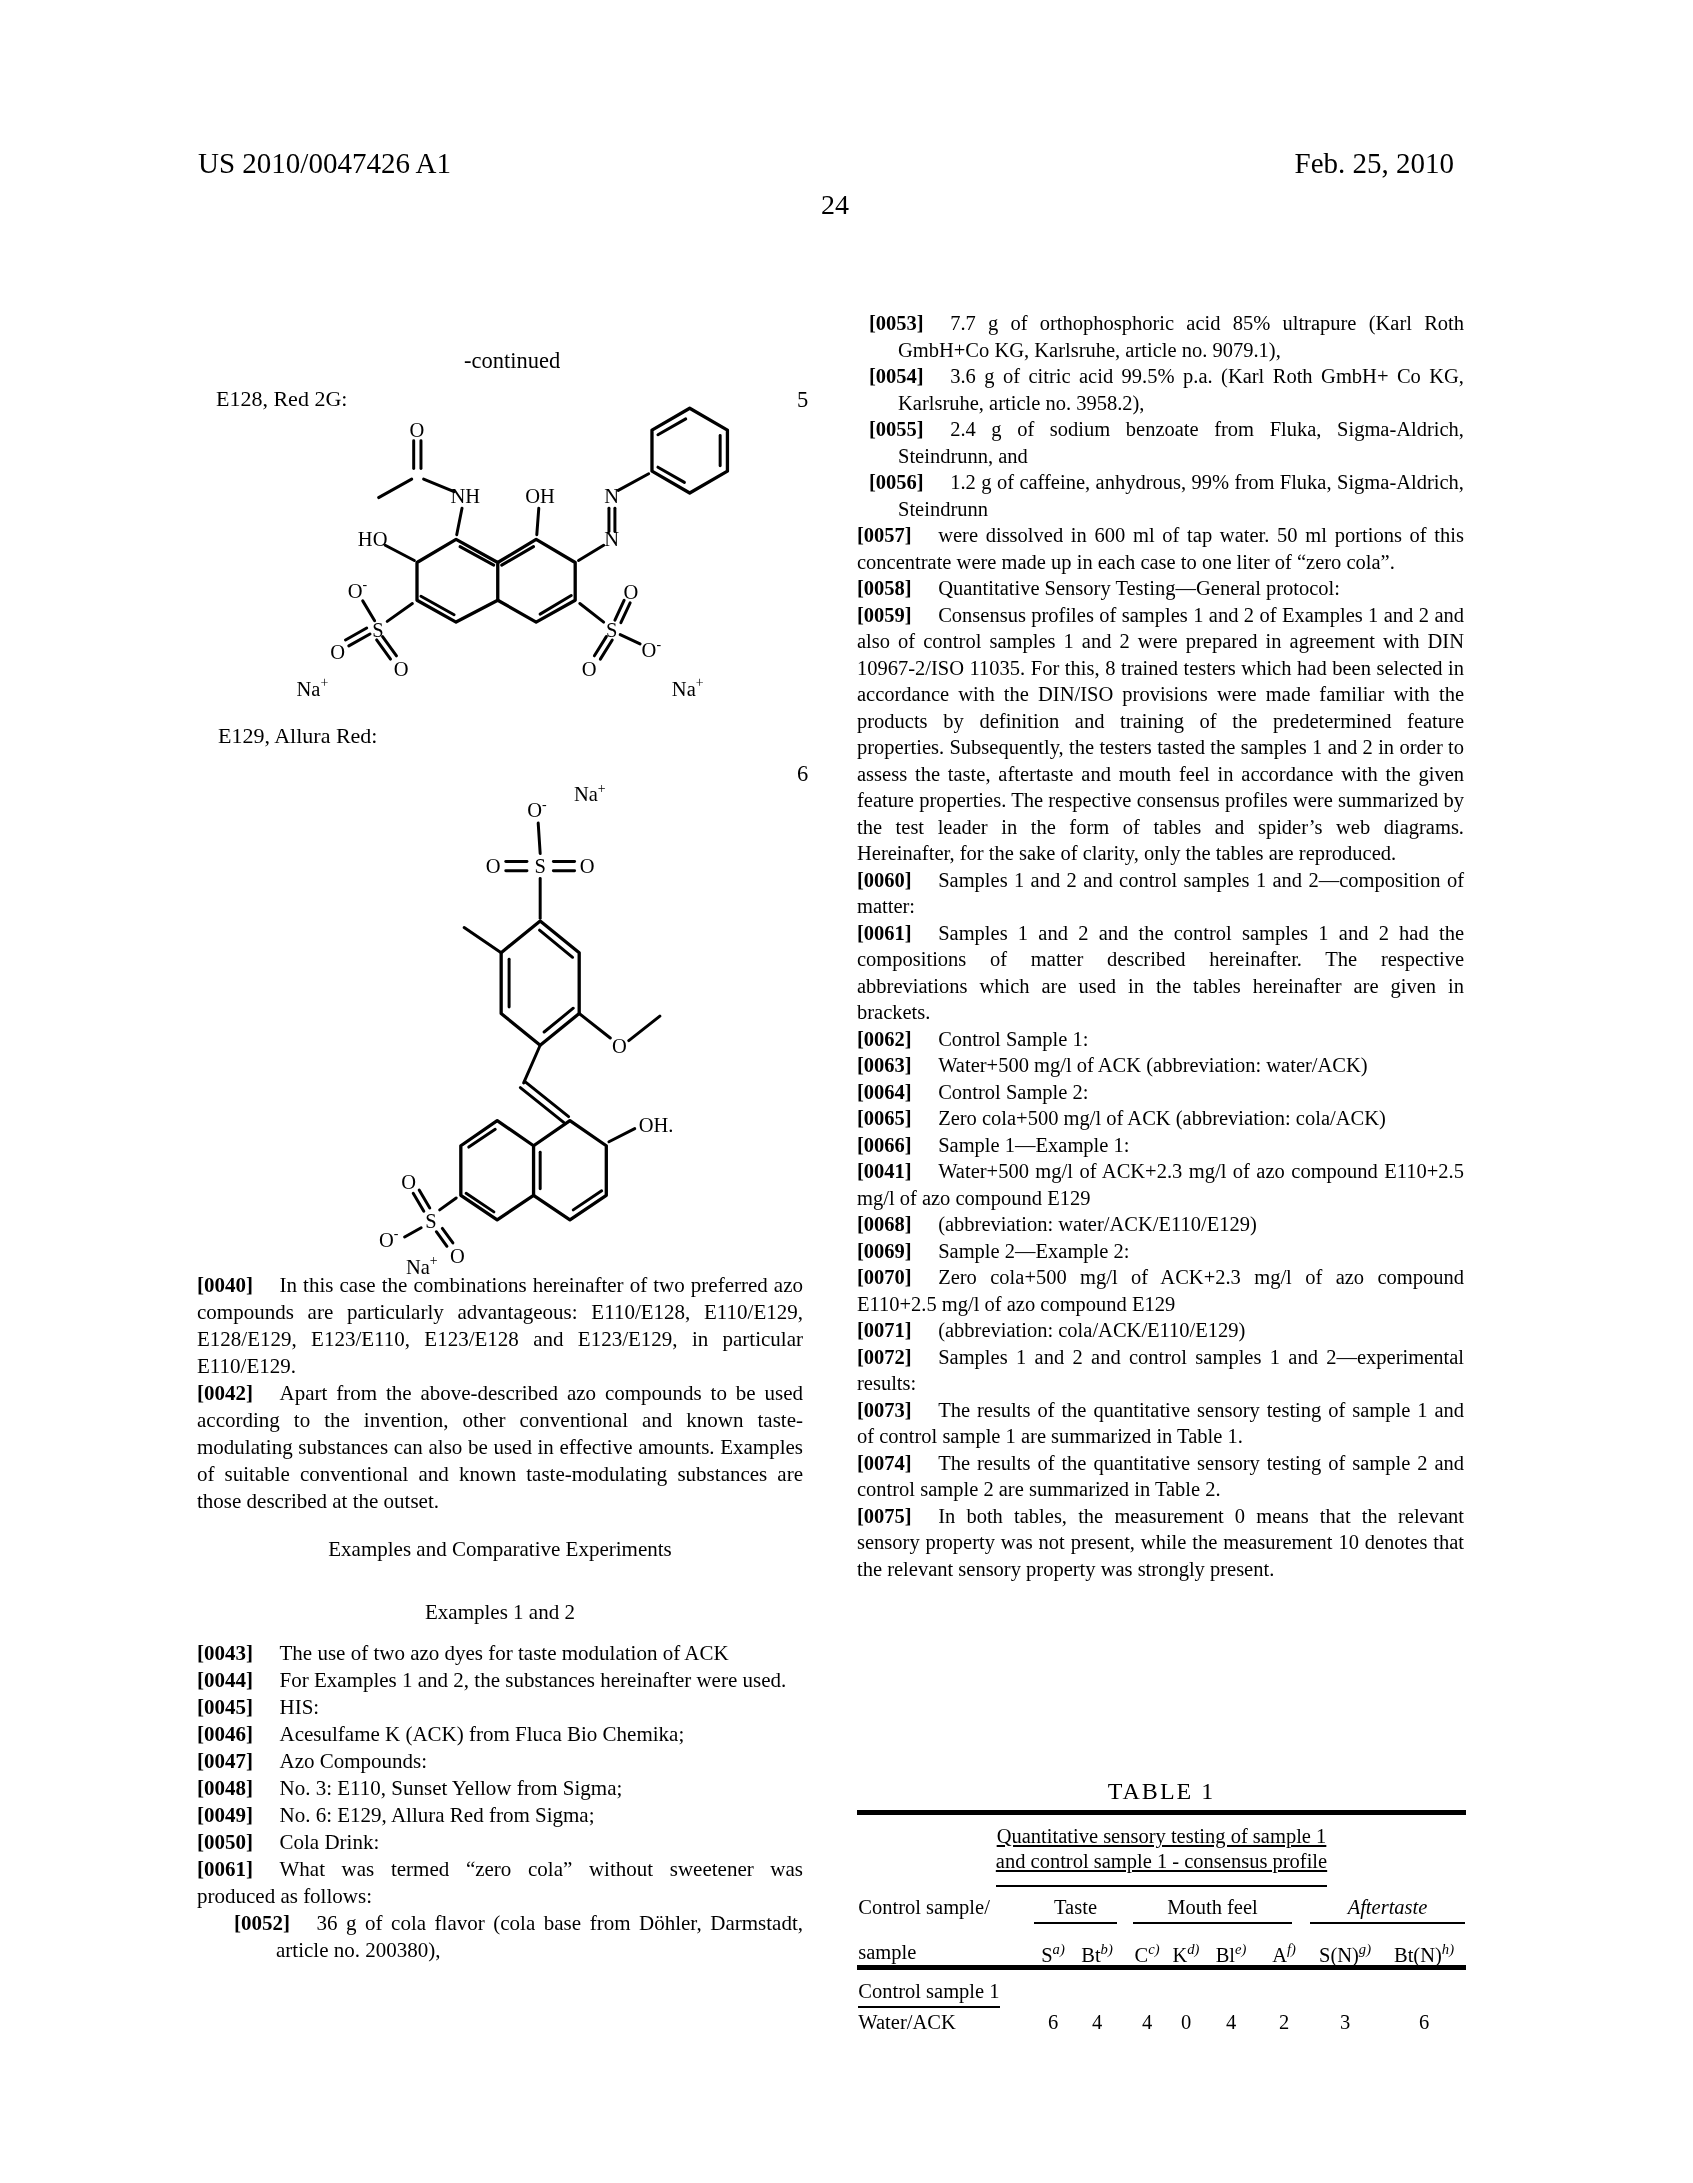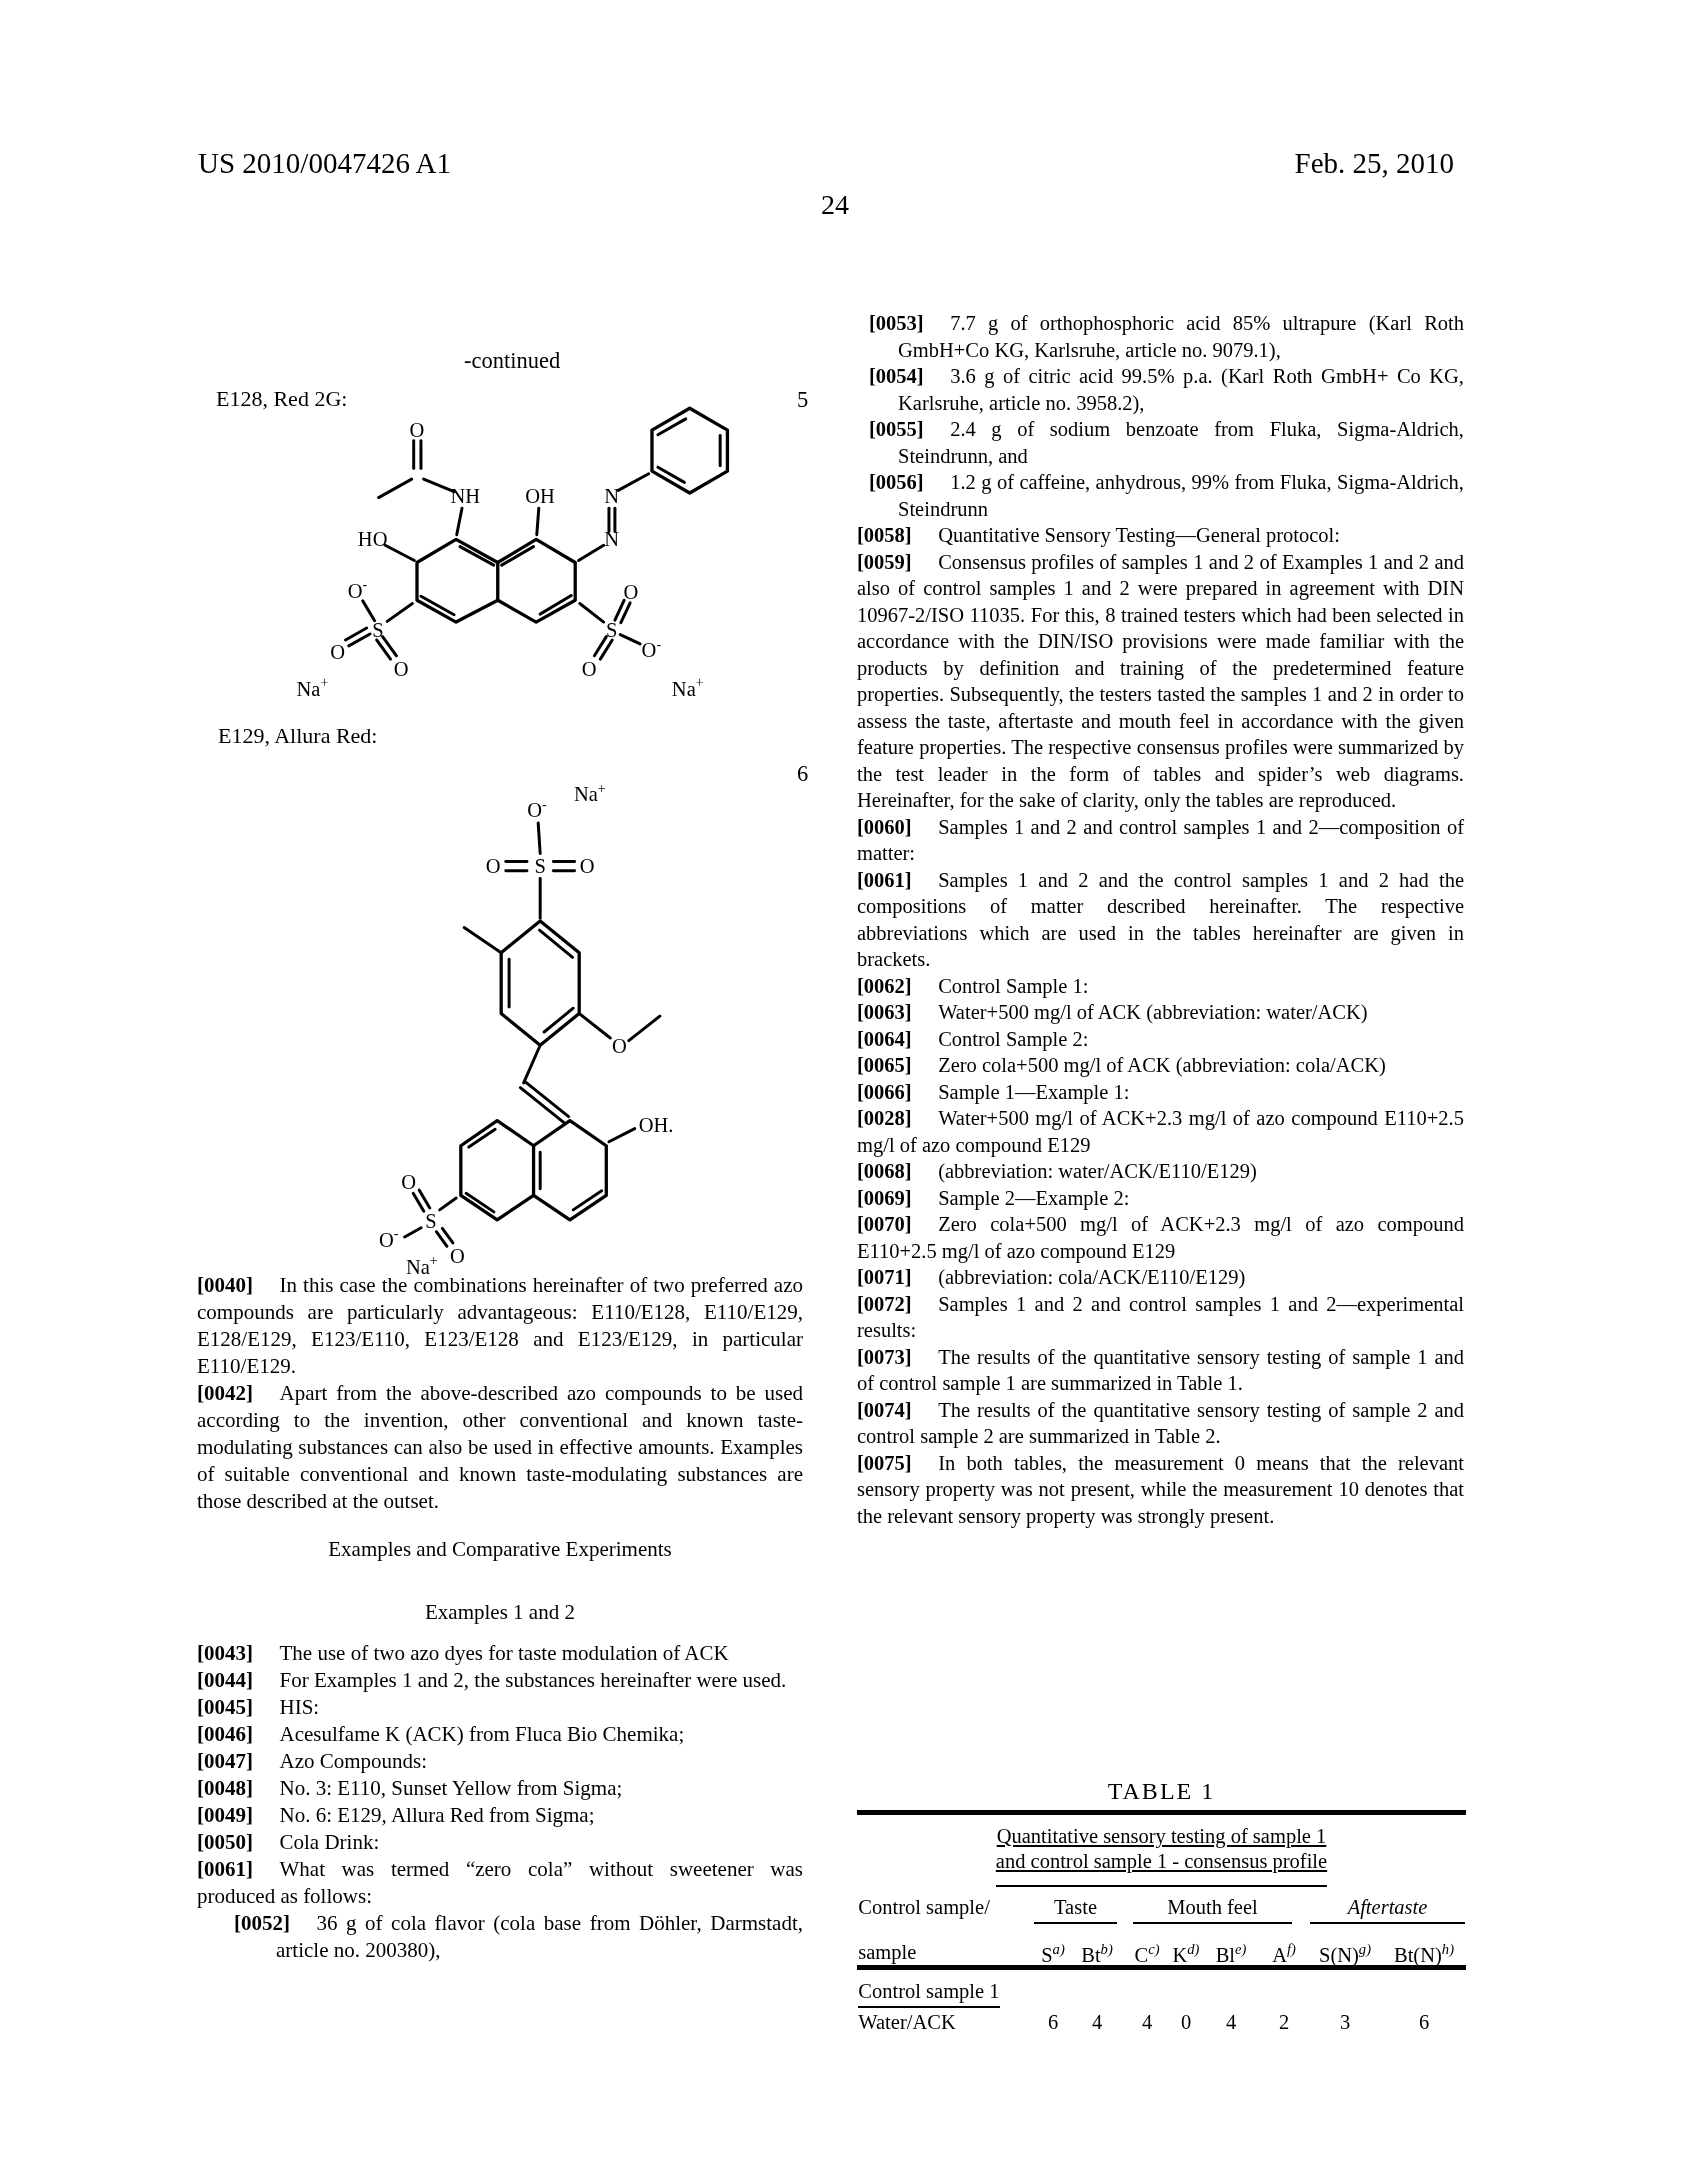--- a/index.html
+++ b/index.html
@@ -224,30 +224,31 @@
     <p class="para"><b class="pnum">[0050]</b><span>Cola Drink:</span></p>
     <p class="para"><b class="pnum">[0061]</b><span>What was termed “zero cola” without sweetener was produced as follows:</span></p>
     <p class="para indent2"><b class="pnum">[0052]</b><span>36 g of cola flavor (cola base from Döhler, Darmstadt, article no. 200380),</span></p>
   </div>
 
   <div id="col-right" class="col">
     <p class="para indent1"><b class="pnum">[0053]</b><span>7.7 g of orthophosphoric acid 85% ultrapure (Karl Roth GmbH+Co KG, Karlsruhe, article no. 9079.1),</span></p>
     <p class="para indent1"><b class="pnum">[0054]</b><span>3.6 g of citric acid 99.5% p.a. (Karl Roth GmbH+ Co KG, Karlsruhe, article no. 3958.2),</span></p>
     <p class="para indent1"><b class="pnum">[0055]</b><span>2.4 g of sodium benzoate from Fluka, Sigma-Aldrich, Steindrunn, and</span></p>
     <p class="para indent1"><b class="pnum">[0056]</b><span>1.2 g of caffeine, anhydrous, 99% from Fluka, Sigma-Aldrich, Steindrunn</span></p>
+    <p class="para"><b class="pnum">[0057]</b><span>were dissolved in 600 ml of tap water. 50 ml portions of this concentrate were made up in each case to one liter of “zero cola”.</span></p>
     <p class="para"><b class="pnum">[0058]</b><span>Quantitative Sensory Testing—General protocol:</span></p>
     <p class="para"><b class="pnum">[0059]</b><span>Consensus profiles of samples 1 and 2 of Examples 1 and 2 and also of control samples 1 and 2 were prepared in agreement with DIN 10967-2/ISO 11035. For this, 8 trained testers which had been selected in accordance with the DIN/ISO provisions were made familiar with the products by definition and training of the predetermined feature properties. Subsequently, the testers tasted the samples 1 and 2 in order to assess the taste, aftertaste and mouth feel in accordance with the given feature properties. The respective consensus profiles were summarized by the test leader in the form of tables and spider’s web diagrams. Hereinafter, for the sake of clarity, only the tables are reproduced.</span></p>
     <p class="para"><b class="pnum">[0060]</b><span>Samples 1 and 2 and control samples 1 and 2—composition of matter:</span></p>
     <p class="para"><b class="pnum">[0061]</b><span>Samples 1 and 2 and the control samples 1 and 2 had the compositions of matter described hereinafter. The respective abbreviations which are used in the tables hereinafter are given in brackets.</span></p>
     <p class="para"><b class="pnum">[0062]</b><span>Control Sample 1:</span></p>
     <p class="para"><b class="pnum">[0063]</b><span>Water+500 mg/l of ACK (abbreviation: water/ACK)</span></p>
     <p class="para"><b class="pnum">[0064]</b><span>Control Sample 2:</span></p>
     <p class="para"><b class="pnum">[0065]</b><span>Zero cola+500 mg/l of ACK (abbreviation: cola/ACK)</span></p>
     <p class="para"><b class="pnum">[0066]</b><span>Sample 1—Example 1:</span></p>
-    <p class="para"><b class="pnum">[0028]</b><span>Water+500 mg/l of ACK+2.3 mg/l of azo compound E110+2.5 mg/l of azo compound E129</span></p>
+    <p class="para"><b class="pnum">[0041]</b><span>Water+500 mg/l of ACK+2.3 mg/l of azo compound E110+2.5 mg/l of azo compound E129</span></p>
     <p class="para"><b class="pnum">[0068]</b><span>(abbreviation: water/ACK/E110/E129)</span></p>
     <p class="para"><b class="pnum">[0069]</b><span>Sample 2—Example 2:</span></p>
     <p class="para"><b class="pnum">[0070]</b><span>Zero cola+500 mg/l of ACK+2.3 mg/l of azo compound E110+2.5 mg/l of azo compound E129</span></p>
     <p class="para"><b class="pnum">[0071]</b><span>(abbreviation: cola/ACK/E110/E129)</span></p>
     <p class="para"><b class="pnum">[0072]</b><span>Samples 1 and 2 and control samples 1 and 2—experimental results:</span></p>
     <p class="para"><b class="pnum">[0073]</b><span>The results of the quantitative sensory testing of sample 1 and of control sample 1 are summarized in Table 1.</span></p>
     <p class="para"><b class="pnum">[0074]</b><span>The results of the quantitative sensory testing of sample 2 and control sample 2 are summarized in Table 2.</span></p>
     <p class="para"><b class="pnum">[0075]</b><span>In both tables, the measurement 0 means that the relevant sensory property was not present, while the measurement 10 denotes that the relevant sensory property was strongly present.</span></p>
   </div>
 

